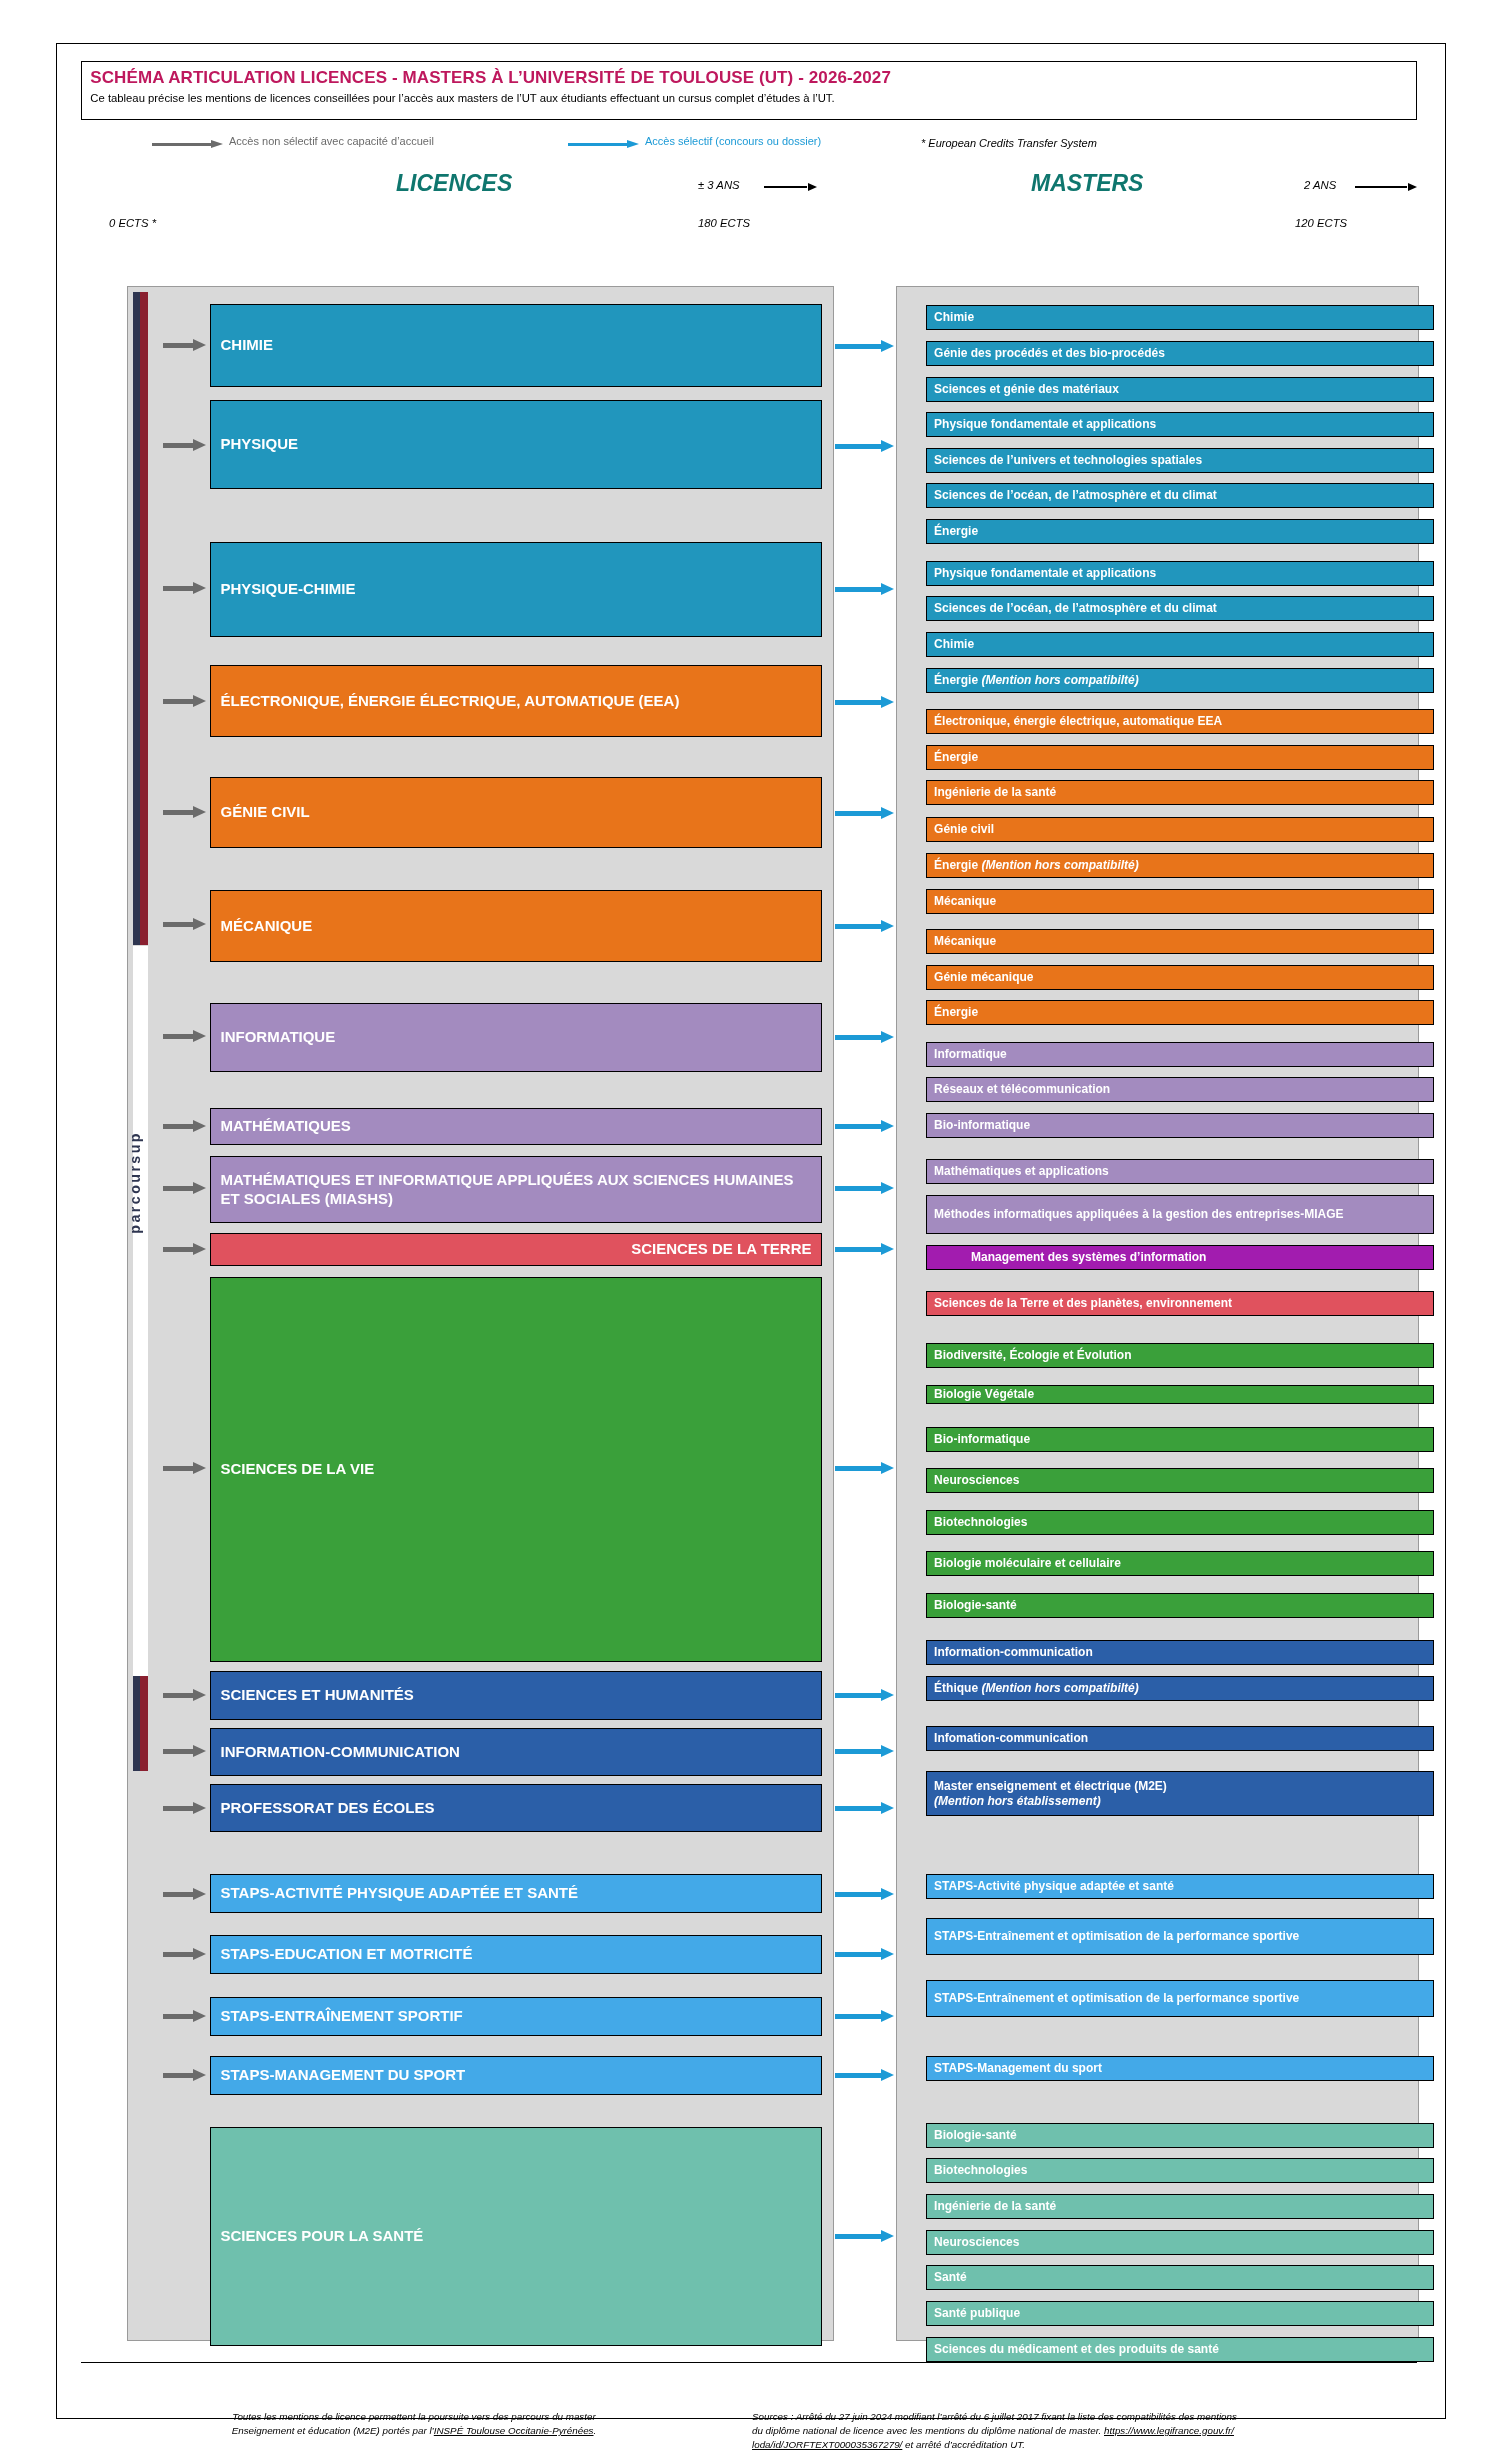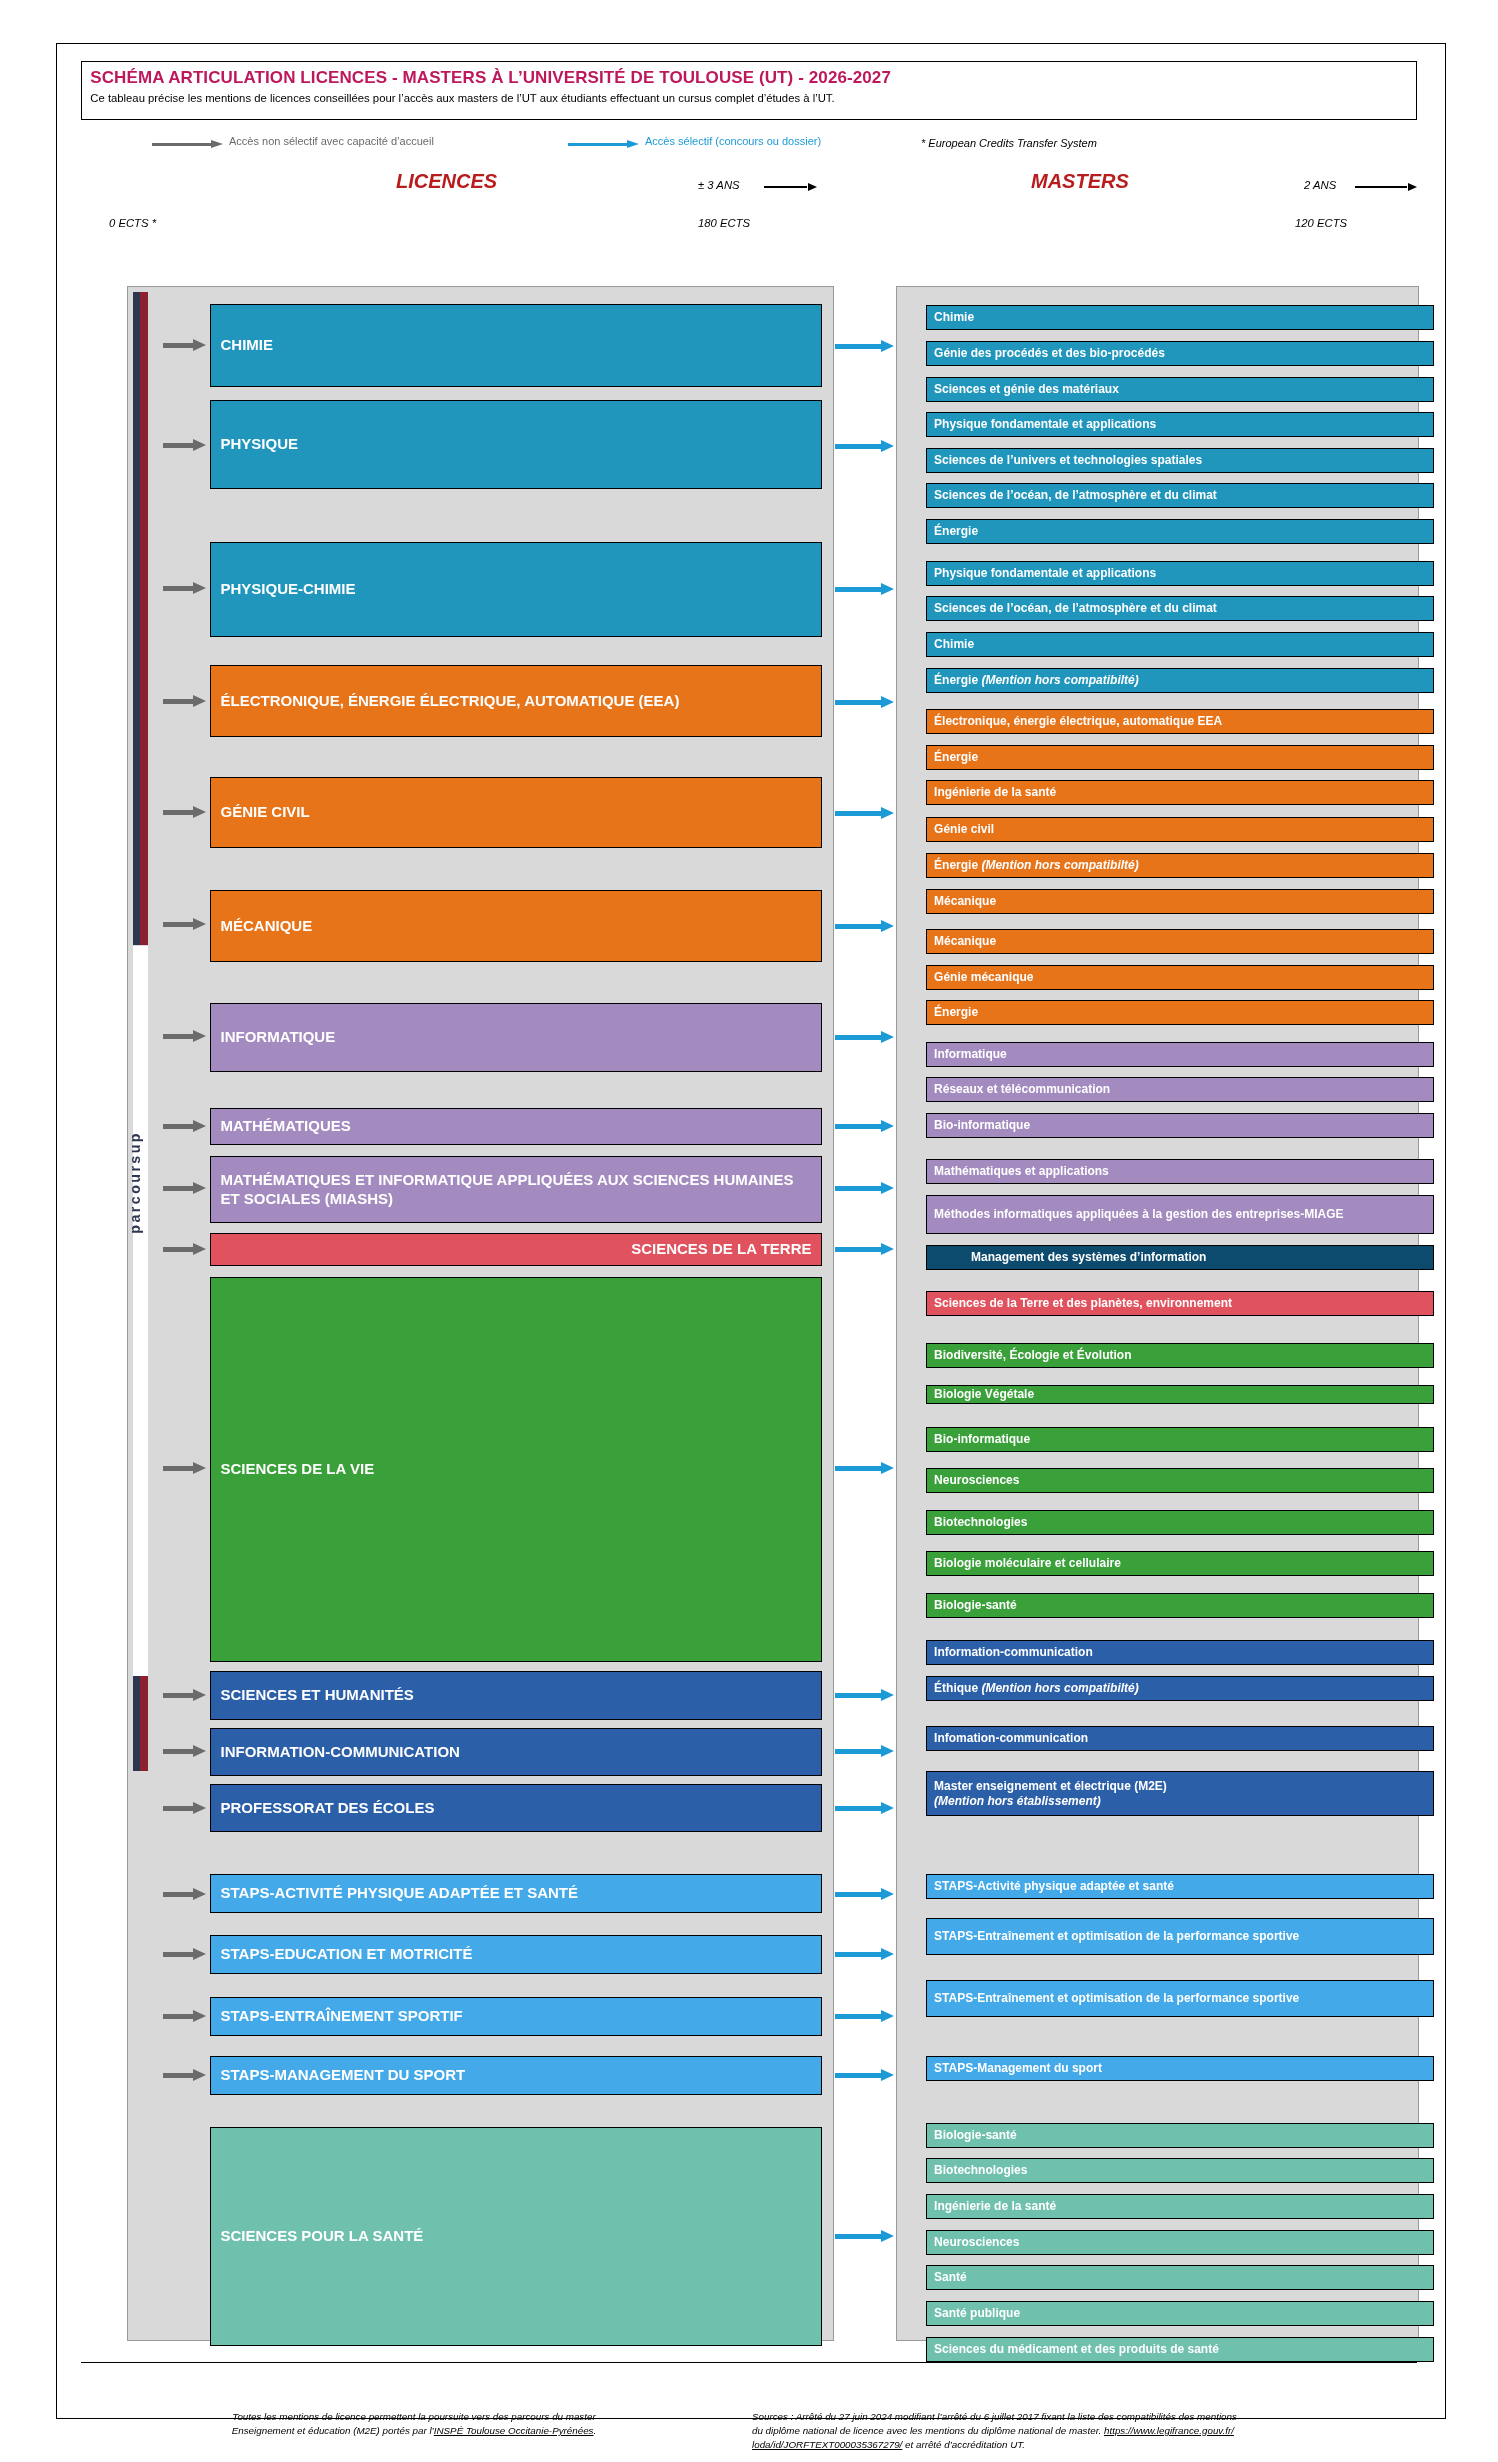--- a/index.html
+++ b/index.html
@@ -50,24 +50,24 @@
     border-left: 12px solid currentColor;
   }
   .leg-grey { color: #6b6b6b; }
   .leg-grey .bar { background: #6b6b6b; }
   .leg-blue { color: #1c9ad6; }
   .leg-blue .bar { background: #1c9ad6; }
   .legend-note { position: absolute; font-size: 11px; font-style: italic; }
   
   .col-title {
     position: absolute;
-    font-size: 20px;
+    font-size: 23px;
     font-style: italic;
     font-weight: bold;
-    color: #b91c1c;
+    color: #0f766e;
   }
   .dur-label { position: absolute; font-size: 11.3px; font-style: italic; }
   .ects-label { position: absolute; font-size: 11.3px; font-style: italic; }
   .dur-arrow { position: absolute; height: 7.1px; }
   .dur-arrow .bar { position: absolute; left: 0; top: 2.4px; height: 1.8px; background: #000; }
   .dur-arrow .head {
     position: absolute; right: 0; top: -1.2px;
     width: 0; height: 0;
     border-top: 4.2px solid transparent;
     border-bottom: 4.2px solid transparent;
@@ -492,21 +492,21 @@
   <div class="box mas-box" style="left:869px; top:1069px; width:508px; height:25px; background:#a38bbf;">
       <span>Bio-informatique</span>
     </div>
 
   <div class="box mas-box" style="left:869px; top:1115px; width:508px; height:25px; background:#a38bbf;">
       <span>Mathématiques et applications</span>
     </div>
   <div class="box mas-box" style="left:869px; top:1151px; width:508px; height:39px; background:#a38bbf;">
       <span>Méthodes informatiques appliquées à la gestion des entreprises-MIAGE</span>
     </div>
-  <div class="box mas-box" style="left:869px; top:1201px; width:508px; height:25px; background:#0c4a6e;padding-left:44px;">
+  <div class="box mas-box" style="left:869px; top:1201px; width:508px; height:25px; background:#a21caf;padding-left:44px;">
       <span>Management des systèmes d’information</span>
     </div>
 
   <div class="box mas-box" style="left:869px; top:1247px; width:508px; height:25px; background:#e0525e;">
       <span>Sciences de la Terre et des planètes, environnement</span>
     </div>
 
   <div class="box mas-box" style="left:869px; top:1299px; width:508px; height:25px; background:#3aa03a;">
       <span>Biodiversité, Écologie et Évolution</span>
     </div>

